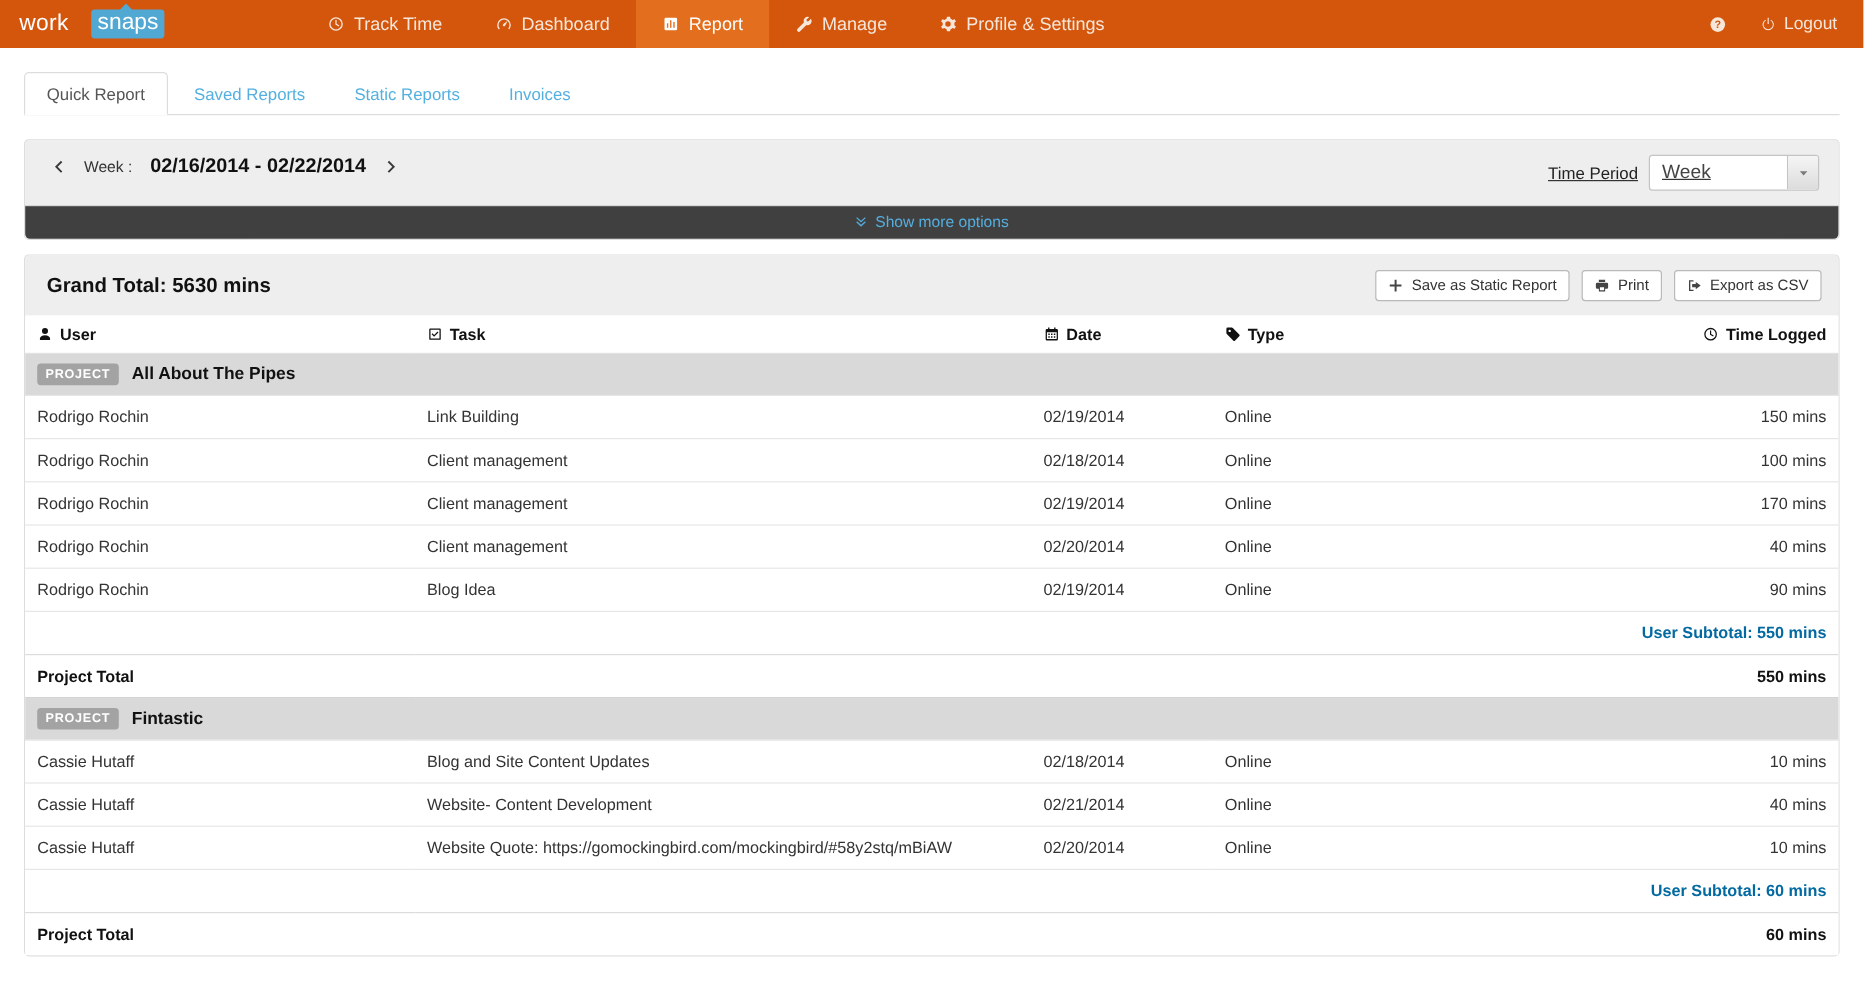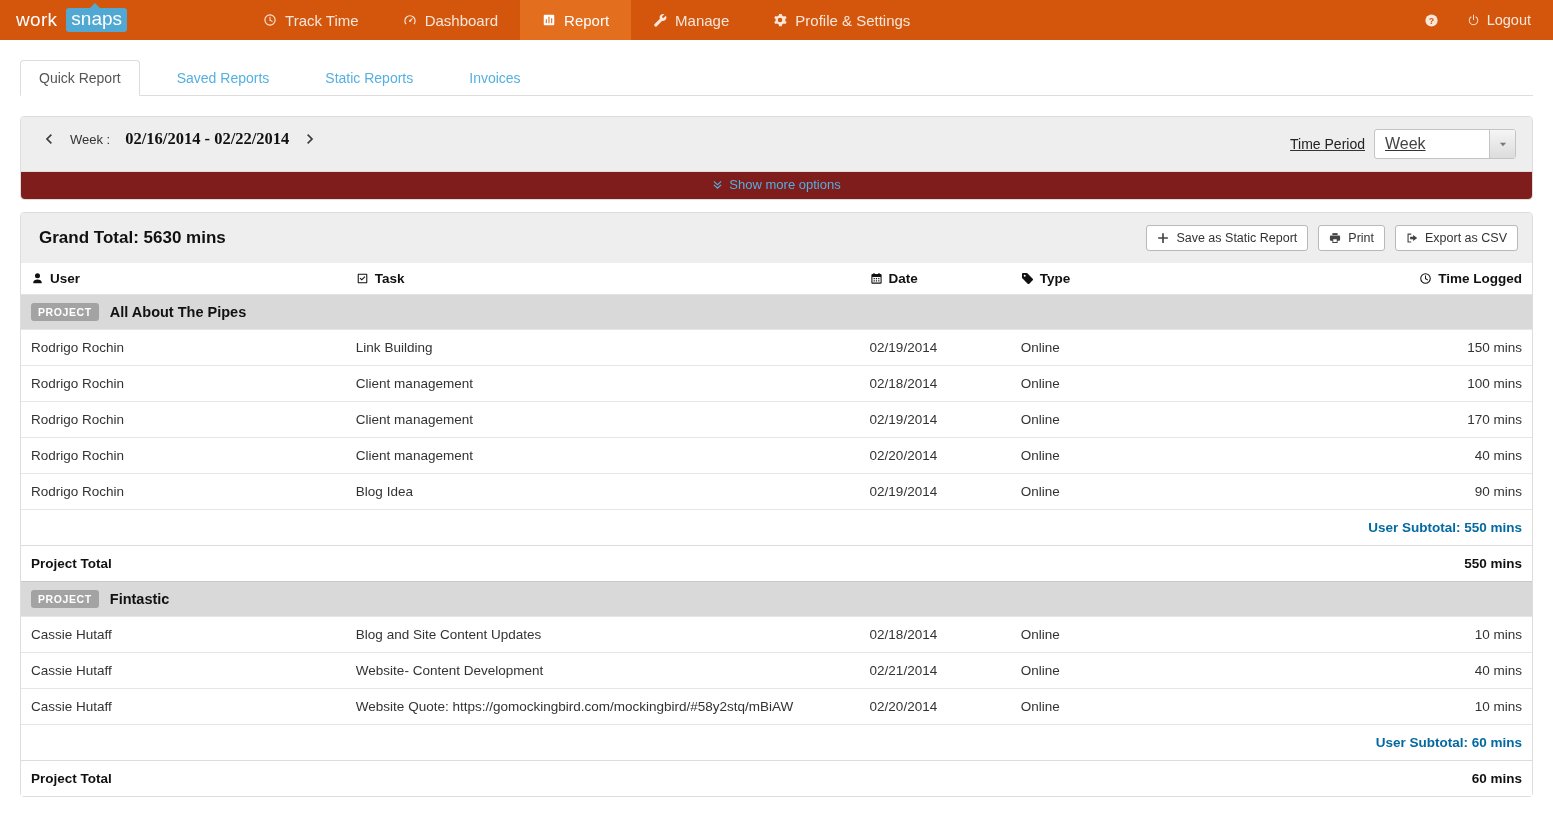--- a/index.html
+++ b/index.html
@@ -13,21 +13,21 @@
   .icon svg { display: block; }
 
   
   .navbar {
     height: 40px; background: #d4550c; display: flex; align-items: stretch;
   }
   .logo { display: flex; align-items: center; padding: 0 16px; margin-right: 98px; cursor: pointer; }
   .logo-work { color: #fff; font-size: 19px; letter-spacing: .3px; }
   .logo-snaps {
     position: relative; background: #51a8d2; color: #fff; font-size: 19px;
-    padding: 0 5px 2px; border-radius: 3px; margin-left: 9px;
+    padding: 0 5px 2px; border-radius: 3px; margin-left: 19px;
   }
   .logo-snaps::before {
     content: ""; position: absolute; top: -5px; left: 38%;
     border-left: 6px solid transparent; border-right: 6px solid transparent;
     border-bottom: 6px solid #51a8d2;
   }
   .nav-items { display: flex; align-items: stretch; }
   .nav-item {
     display: flex; align-items: center; gap: 8px; padding: 0 22px;
     font-size: 15px; color: #f6e7da; cursor: pointer;
@@ -37,54 +37,54 @@
   .nav-right { margin-left: auto; display: flex; align-items: center; gap: 28px; padding-right: 22px; color: #f6e7da; }
   .help-btn { cursor: pointer; }
   .help-btn svg { width: 15px; height: 15px; }
   .logout { display: flex; align-items: center; gap: 7px; font-size: 14.5px; cursor: pointer; }
   .logout .icon svg { width: 13px; height: 13px; }
 
   
   .tabs { display: flex; margin: 20px 20px 0; border-bottom: 1px solid #ddd; }
   .tab {
     padding: 9px 18px; font-size: 14px; color: #54b0e0; cursor: pointer;
-    margin-bottom: -1px; margin-right: 18px; border: 1px solid transparent;
+    margin-bottom: -1px; margin-right: 3px; border: 1px solid transparent;
     border-radius: 4px 4px 0 0;
   }
   .tab.active { color: #555; background: #fff; border-color: #ddd; border-bottom-color: #fff; }
 
   
   .panel { margin: 0 20px; border: 1px solid #ddd; border-radius: 4px; background: #fff; }
   .filter-panel { margin-top: 20px; }
   .filter-top {
     background: #eee; border-radius: 3px 3px 0 0; padding: 12px 16px;
     display: flex; align-items: flex-start; justify-content: space-between; height: 54px;
   }
   .week-nav { display: flex; align-items: center; gap: 15px; padding-left: 4px; }
   .chev-btn { color: #3b3b3b; cursor: pointer; }
   .chev-btn svg { width: 14px; height: 14px; }
   .week-label { font-size: 13px; color: #333; }
-  .week-range { font-size: 16.5px; font-weight: bold; color: #111; font-family: Liberation Serif, serif; }
+  .week-range { font-size: 16.5px; font-weight: bold; color: #111; }
   .time-period { display: flex; align-items: center; gap: 9px; text-decoration: underline; }
   .tp-label { font-size: 14px; color: #222; }
   .select {
     width: 142px; height: 30px; background: #fff; border: 1px solid #c4c4c4;
     border-radius: 3px; display: flex; align-items: center; cursor: pointer;
     font-size: 16px; color: #444;
   }
   .select .val { flex: 1; padding-left: 10px; }
   .select .arrow {
     width: 26px; align-self: stretch; border-left: 1px solid #c4c4c4;
     background: linear-gradient(#f5f5f5, #dcdcdc); display: flex;
     align-items: center; justify-content: center; color: #7a7a7a;
     border-radius: 0 2px 2px 0;
   }
   .select .arrow svg { width: 12px; height: 12px; }
   .filter-bottom {
-    background: #7f1d1d; border-top: 1px solid #ddd; border-radius: 0 0 4px 4px;
+    background: #404040; border-top: 1px solid #ddd; border-radius: 0 0 4px 4px;
     display: flex; justify-content: center; padding: 5px 0 7px; text-align: center;
   }
   .show-more { display: flex; align-items: center; gap: 6px; color: #54aede; font-size: 13px; cursor: pointer; }
   .show-more .icon svg { width: 11px; height: 11px; }
 
   
   .report-panel { margin-top: 12px; margin-bottom: 20px; }
   .report-header {
     background: #eee; border-radius: 3px 3px 0 0; padding: 12px 14px;
     display: flex; align-items: center; justify-content: space-between;

